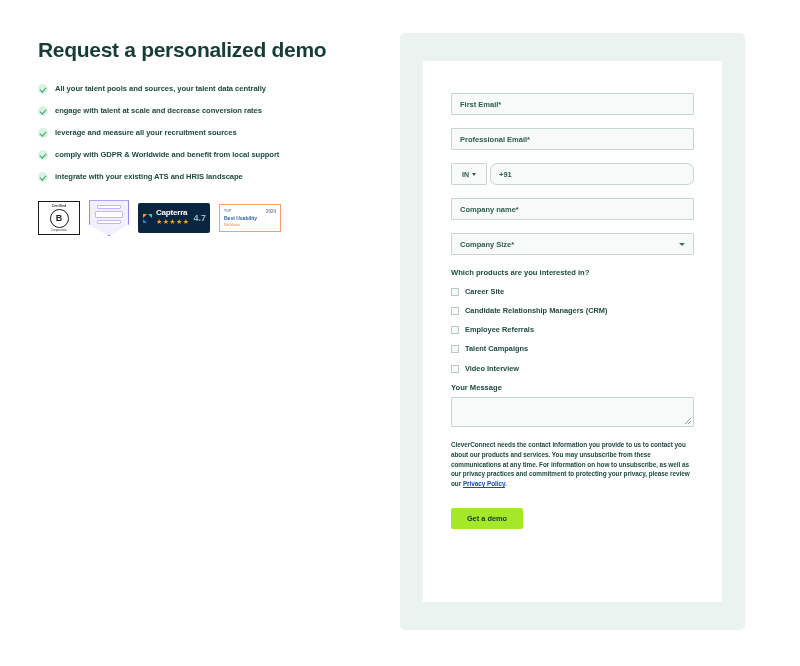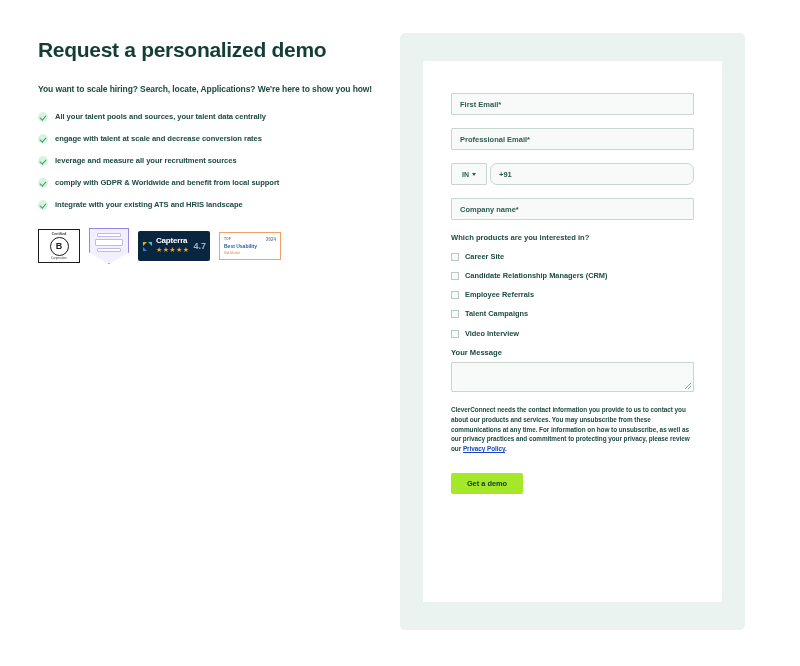--- a/index.html
+++ b/index.html
@@ -428,21 +428,20 @@
 </style>
 </head>
 <body>
 
 <div class="page">
 
   <div class="left-col">
 
     <h1 class="page-title">Request a personalized demo</h1>
 
-    <p class="intro-text">You want to scale hiring? Search, locate, Applications? We're here to show you how!</p>
 
     <ul class="benefit-list">
       <li class="benefit-item">
         <span class="check-badge"></span>
         <span class="benefit-text">All your talent pools and sources, your talent data centrally</span>
       </li>
       <li class="benefit-item">
         <span class="check-badge"></span>
         <span class="benefit-text">engage with talent at scale and decrease conversion rates</span>
       </li>
@@ -518,20 +517,24 @@
         </div>
         <div class="phone-num">
           <span>+91</span>
         </div>
       </div>
 
       <div class="field">
         <span>Company name*</span>
       </div>
 
+      <div class="field select">
+        <span>Company Size*</span>
+        <span class="caret"></span>
+      </div>
 
       <div class="group-label">Which products are you interested in?</div>
 
       <div class="checkbox-row">
         <span class="checkbox-box"></span>
         <span class="checkbox-label">Career Site</span>
       </div>
       <div class="checkbox-row">
         <span class="checkbox-box"></span>
         <span class="checkbox-label">Candidate Relationship Managers (CRM)</span>

